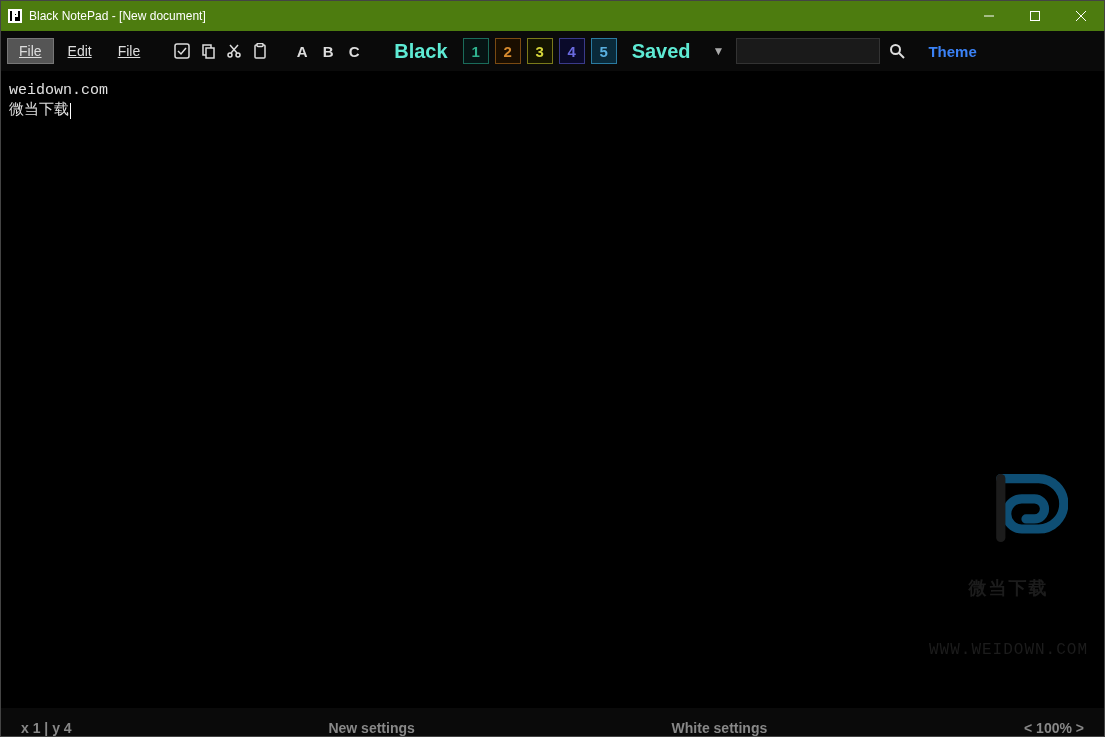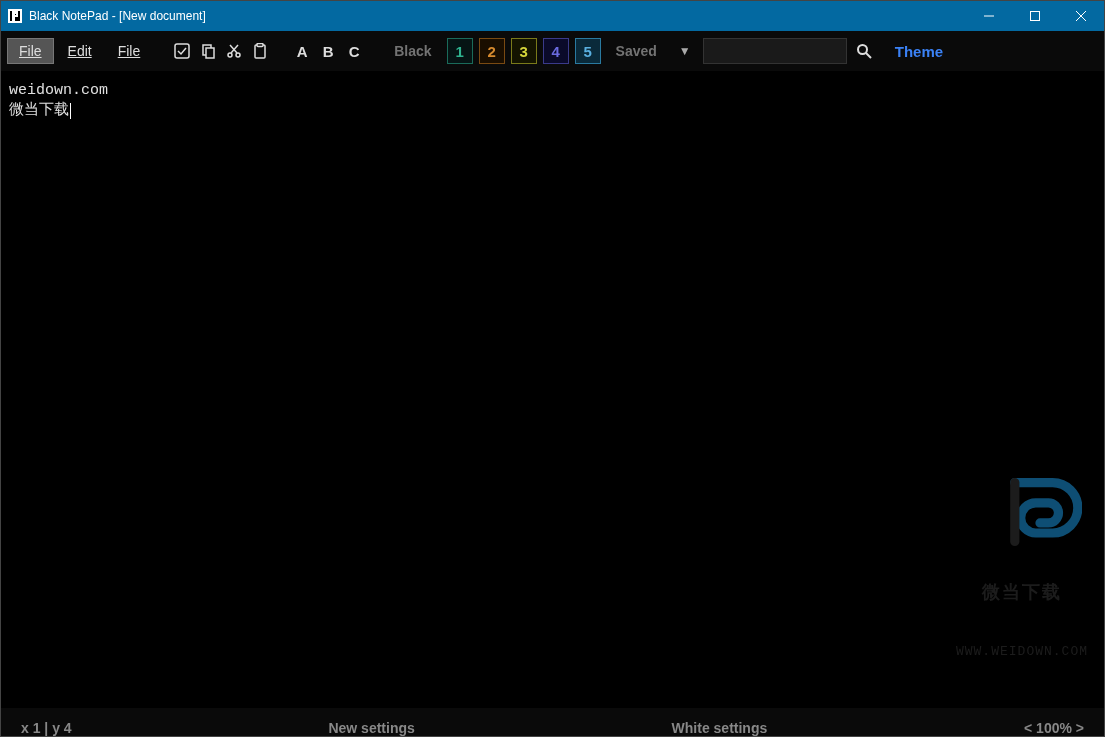--- a/index.html
+++ b/index.html
@@ -1,50 +1,50 @@
 <!DOCTYPE html>
 <html><head>
 <meta charset="utf-8">
 <style>
 * { margin: 0; padding: 0; box-sizing: border-box; }
 html, body { width: 1105px; height: 737px; overflow: hidden; font-family: "Segoe UI", Tahoma, sans-serif; }
 body { background: #000; display: flex; flex-direction: column; border: 1px solid #444; }
 
 
-.titlebar { height: 30px; background: #0369a1; display: flex; align-items: center; color: #fff; font-size: 12px; padding-left: 6px; }
+.titlebar { height: 30px; background: #4d7c0f; display: flex; align-items: center; color: #fff; font-size: 12px; padding-left: 6px; }
 .titlebar .app-icon { width: 16px; height: 16px; margin-right: 6px; }
 .titlebar .title-text { flex: 0 0 auto; }
 .titlebar .spacer { flex: 1; }
 .winbtn { width: 46px; height: 30px; display: flex; align-items: center; justify-content: center; color: #fff; }
 .winbtn svg { width: 10px; height: 10px; }
 
 
 .toolbar { height: 40px; background: #0a0a0a; display: flex; align-items: center; color: #ddd; padding: 0 6px; gap: 2px; }
 .menu-btn { padding: 5px 12px; font-size: 14px; color: #ddd; }
 .menu-btn u { text-decoration: underline; }
 .menu-btn.active { background: #555; border: 1px solid #777; padding: 4px 11px; }
 .sep { width: 14px; }
 .icon-btn { width: 24px; height: 24px; display: flex; align-items: center; justify-content: center; color: #ddd; }
 .icon-btn svg { width: 16px; height: 16px; stroke: #ddd; fill: none; stroke-width: 1.5; }
 .letter-btn { width: 24px; text-align: center; font-weight: bold; font-size: 15px; color: #ddd; }
-.scheme-label { font-size: 14px; font-weight: 600; color: #737373; padding: 0 10px; }
+.scheme-label { font-size: 20px; font-weight: 600; color: #5eead4; padding: 0 10px; }
 .color-swatch { width: 26px; height: 26px; border: 1px solid; margin: 0 3px; display: flex; align-items: center; justify-content: center; font-size: 15px; font-weight: bold; }
 .dropdown-arrow { padding: 0 10px; color: #aaa; font-size: 12px; }
 .search-box { width: 144px; height: 26px; background: #1a1a1a; border: 1px solid #333; }
 .search-icon-btn { width: 30px; height: 30px; display:flex; align-items:center; justify-content:center; }
 .theme-btn { font-size: 15px; font-weight: 600; color: #3b82f6; padding: 0 14px; }
 
 
 .editor { flex: 1; background: #000; color: #e0e0e0; font-family: Consolas, "Courier New", monospace; font-size: 15px; padding: 10px 8px; line-height: 1.3; position: relative; white-space: pre; }
 .caret { display: inline-block; width: 1px; height: 16px; background: #fff; vertical-align: text-bottom; margin-left: 1px; }
 
 
 .watermark { position: absolute; right: 16px; bottom: 8px; text-align: center; opacity: 0.55; pointer-events: none; }
 .watermark .wm-cn { font-size: 18px; font-weight: bold; color: #333; letter-spacing: 2px; margin-top: 2px; }
-.watermark .wm-url { font-size: 13px; color: #333; letter-spacing: 1px; }
+.watermark .wm-url { font-size: 16px; color: #333; letter-spacing: 1px; }
 
 
 .statusbar { height: 28px; background: #0a0a0a; display: flex; align-items: flex-end; color: #888; font-size: 14px; font-weight: 600; padding: 0 10px; }
 .statusbar .sb-item { padding: 0 10px; }
 .statusbar .sb-spacer { flex: 1; }
 </style>
 </head>
 <body>
 
 <div class="titlebar">

